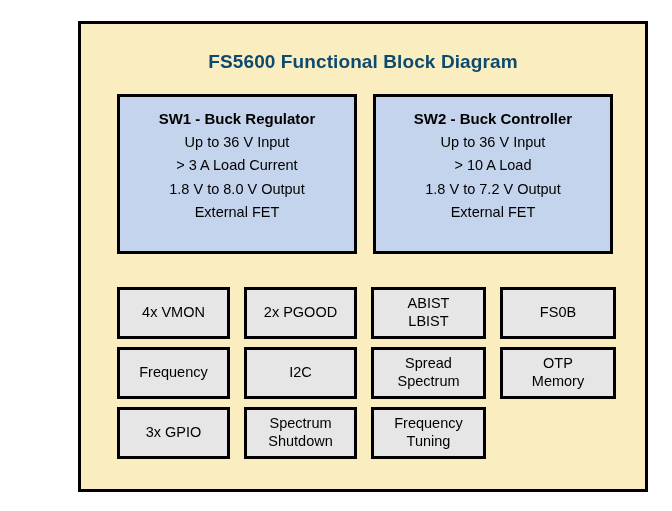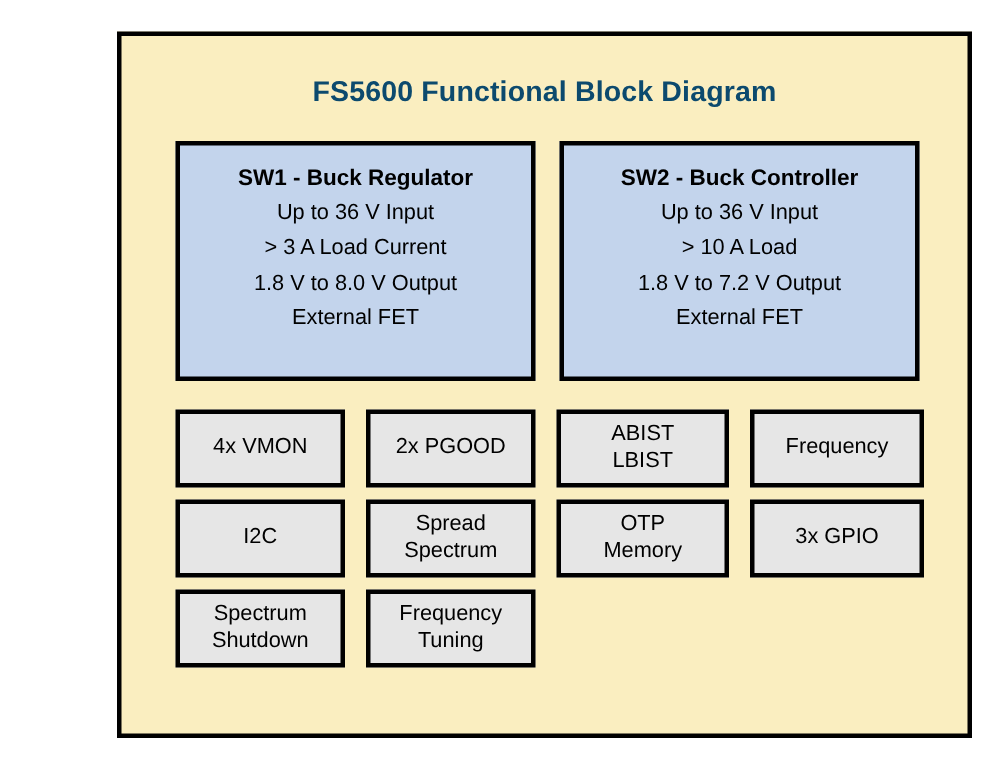--- a/index.html
+++ b/index.html
@@ -83,21 +83,21 @@
     line-height: 1.0;
     margin-bottom: 9px;
     white-space: nowrap;
   }
   .sw-line:last-child { margin-bottom: 0; }
 
   
   .feature-grid {
     position: absolute;
     left: 36px;
-    top: 249px;
+    top: 263px;
     width: 499px;
     display: grid;
     grid-template-columns: 113px 113px 115px 116px;
     grid-template-rows: 52px 52px 52px;
     column-gap: 14px;
     row-gap: 8px;
   }
 
   .feature-block {
     box-sizing: border-box;
@@ -155,20 +155,23 @@
       <div class="feature-block">
         <div class="feature-line">2x PGOOD</div>
       </div>
 
       <div class="feature-block">
         <div class="feature-line">ABIST</div>
         <div class="feature-line">LBIST</div>
       </div>
 
 
+      <div class="feature-block">
+        <div class="feature-line">FS0B</div>
+      </div>
 
       <div class="feature-block">
         <div class="feature-line">Frequency</div>
       </div>
 
       <div class="feature-block">
         <div class="feature-line">I2C</div>
       </div>
 
       <div class="feature-block">

